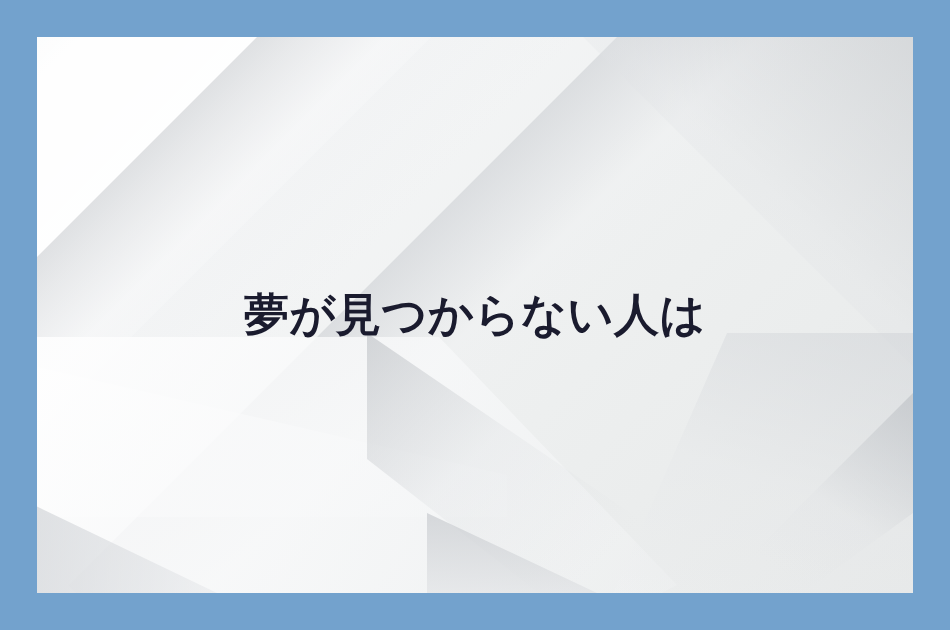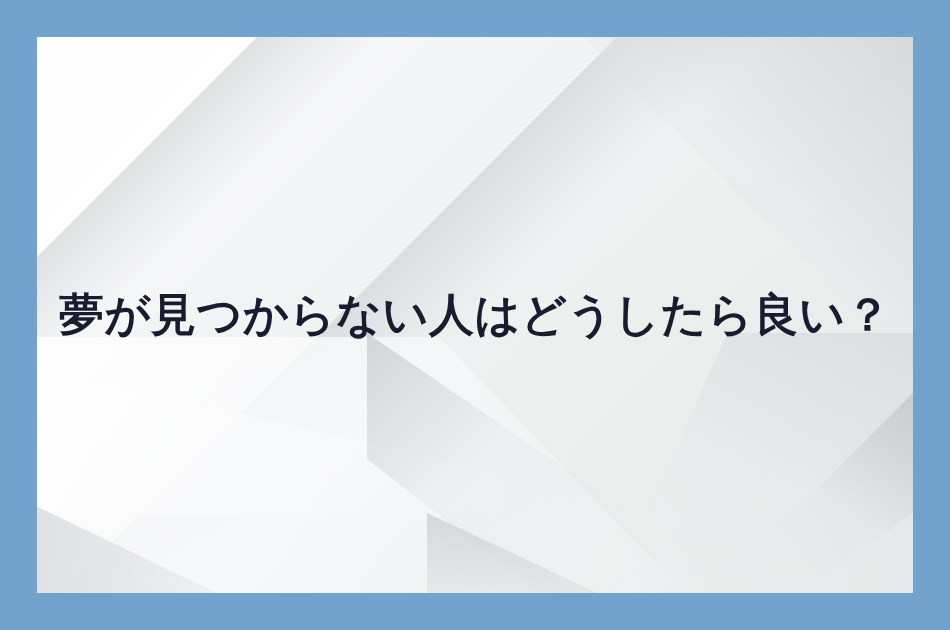--- a/index.html
+++ b/index.html
@@ -183,17 +183,16 @@
     <div class="deco plane-ml"></div>
     <div class="deco plane-bl"></div>
     <div class="deco plane-bl-shadow"></div>
     <div class="deco strip-bl"></div>
     <div class="deco tri-bc"></div>
     <div class="deco block-br"></div>
     <div class="deco block-br-edge"></div>
 
     <div id="headline">
       <div class="headline-line" style="color: rgb(26, 27, 46);">夢が見つからない人は</div>
-      <div class="headline-line" style="color: rgb(26, 27, 46);">どうしたら良い？</div>
     </div>
 
   </div>
 </div>
 
 </body></html>

